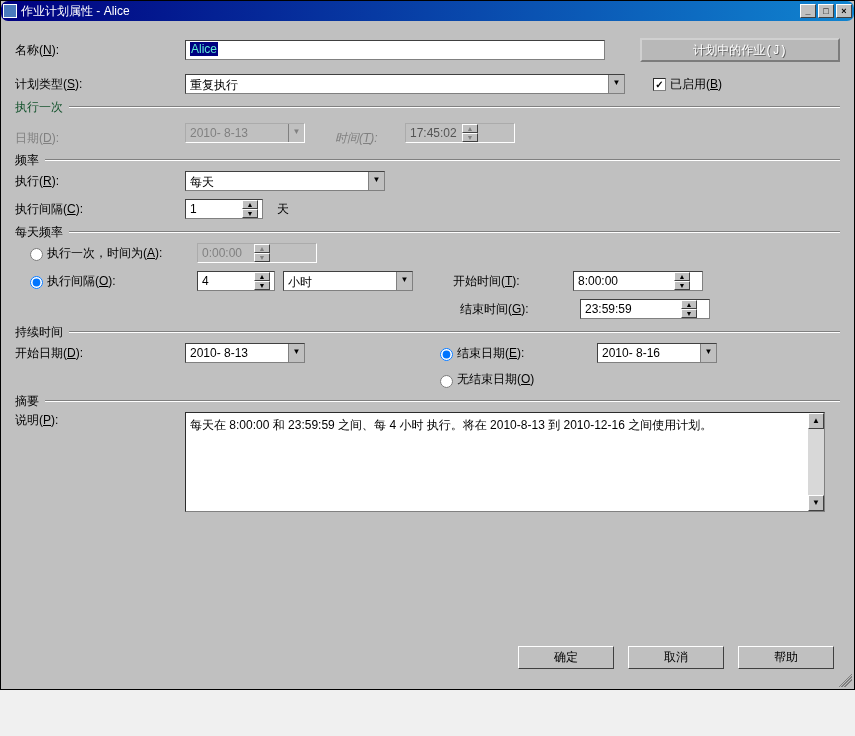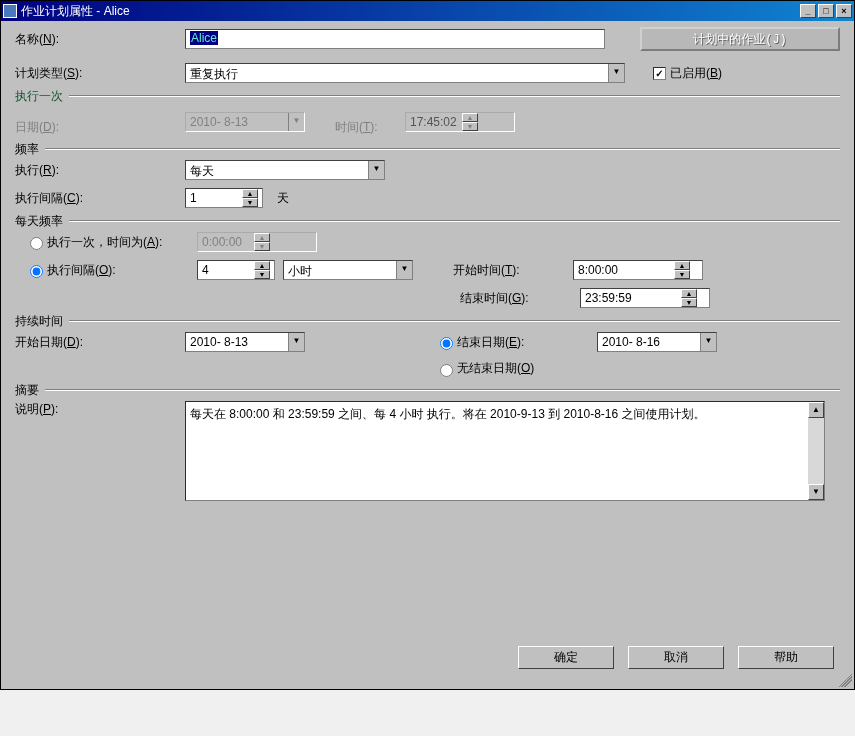--- a/index.html
+++ b/index.html
@@ -16,20 +16,21 @@
     border: 1px solid #000;
     position: relative;
   }
   .titlebar {
     height: 20px;
     background: linear-gradient(to right, #000080, #1084d0);
     display: flex;
     align-items: center;
     justify-content: space-between;
     padding: 0 2px;
+    border-radius: 7px;
   }
   .titlebar-left {
     display: flex;
     align-items: center;
     gap: 4px;
   }
   .titlebar-icon {
     width: 14px;
     height: 14px;
     background: #4a7abc;
@@ -51,21 +52,21 @@
     border: 1px solid #fff;
     border-right-color: #404040;
     border-bottom-color: #404040;
     font-size: 9px;
     line-height: 12px;
     text-align: center;
     font-family: Arial;
     font-weight: bold;
   }
   .content {
-    padding: 6px 14px 10px 14px;
+    padding: 17px 14px 10px 14px;
     background: #c0c0c0;
     position: relative;
     height: calc(100% - 20px);
   }
   .row {
     display: flex;
     align-items: center;
     margin-bottom: 12px;
   }
   .label {
@@ -271,21 +272,21 @@
     <div class="section-line">
       <span class="section-title disabled">执行一次</span>
     </div>
     <div class="inner-row">
       <div class="label disabled" style="width:170px;">日期(<span class="u">D</span>):</div>
       <div class="dropdown-wrap disabled" style="width:120px;">
         <span class="val">2010- 8-13</span>
         <div class="drop-btn">▼</div>
       </div>
       <div style="width:30px"></div>
-      <div class="label disabled" style="width:70px;">时间(<span class="u">T</span>):</div>
+      <div class="label disabled" style="width:70px;font-style:italic;">时间(<span class="u">T</span>):</div>
       <div class="spinner disabled" style="width:110px;">
         <input disabled="" value="17:45:02" style="">
         <div class="spin-btns">
             <div>▲</div>
             <div>▼</div>
           </div>
       </div>
     </div>
 
     <div class="section-line">
@@ -386,21 +387,21 @@
       <input type="radio" name="enddate" class="radio" style="">
       <div>无结束日期(<span class="u">O</span>)</div>
     </div>
 
     <div class="section-line">
       <span class="section-title">摘要</span>
     </div>
     <div class="inner-row" style="align-items:flex-start;">
       <div class="label" style="width:170px;">说明(<span class="u">P</span>):</div>
       <div class="desc-area">
-        <span>每天在 8:00:00 和 23:59:59 之间、每 4 小时 执行。将在 2010-9-13 到 2010-8-16 之间使用计划。</span>
+        <span>每天在 8:00:00 和 23:59:59 之间、每 4 小时 执行。将在 2010-8-13 到 2010-12-16 之间使用计划。</span>
         <div class="scrollbar-v">
           <div class="sb-btn">▲</div>
           <div class="sb-track"></div>
           <div class="sb-btn">▼</div>
         </div>
       </div>
     </div>
 
     <div class="footer-btns">
       <button class="btn">确定</button>

